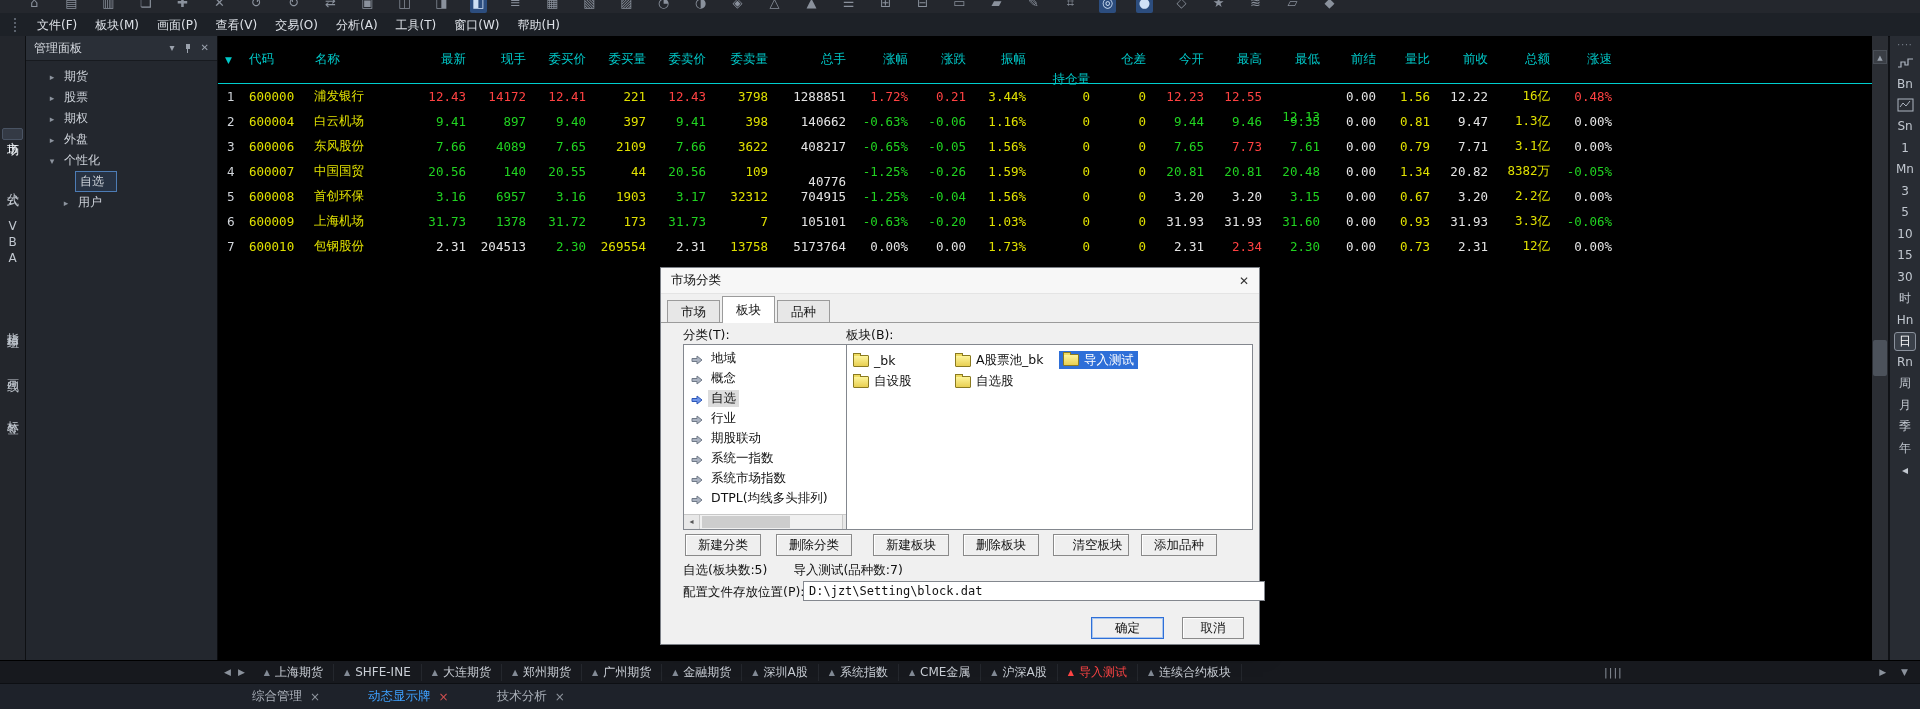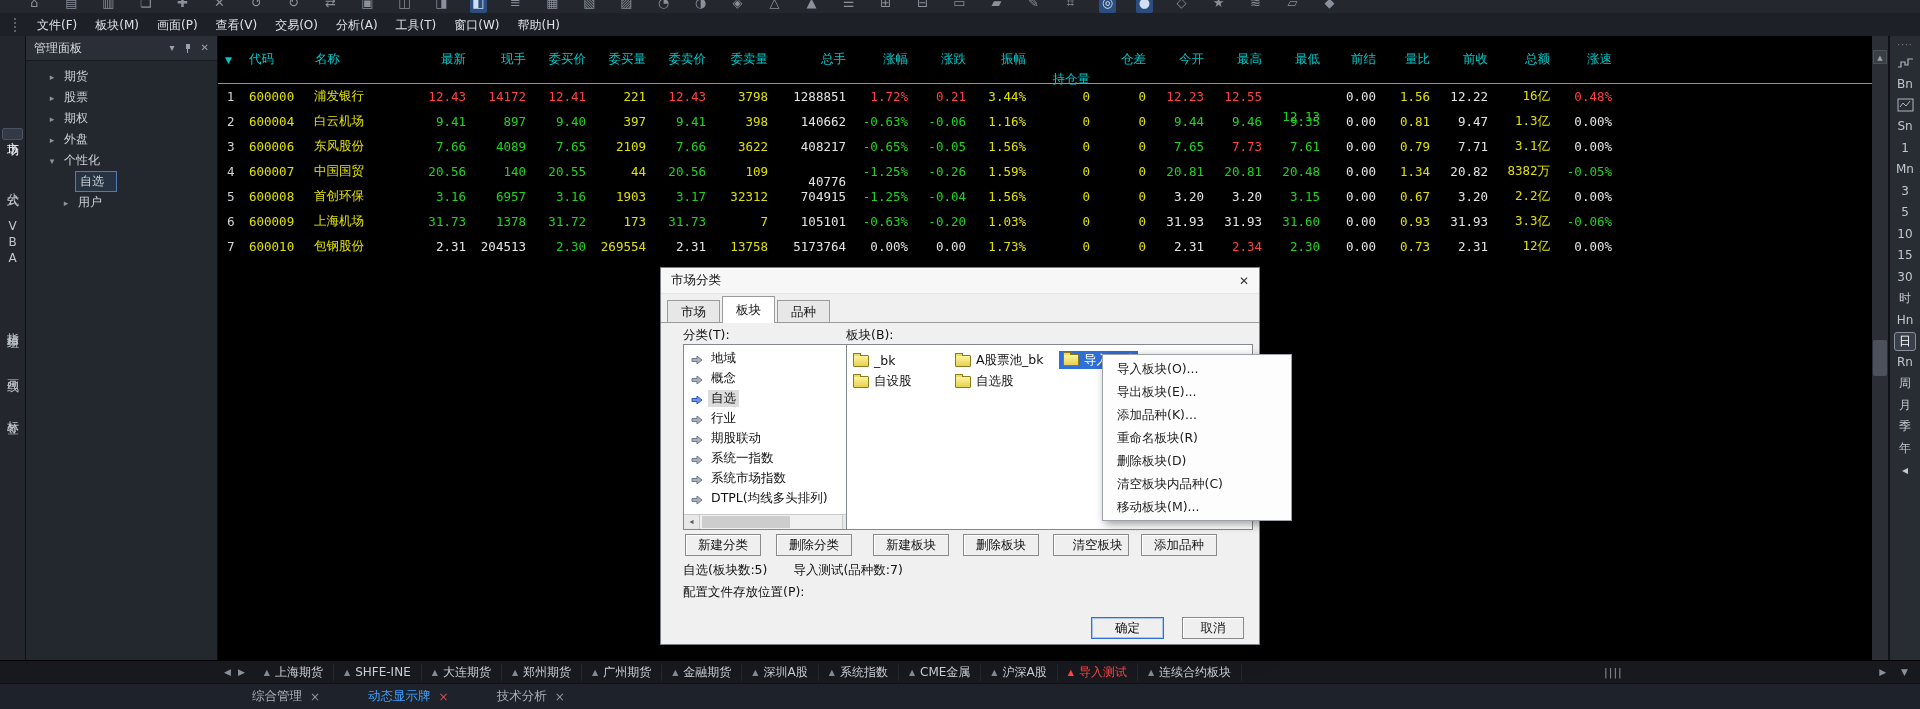--- a/index.html
+++ b/index.html
@@ -649,27 +649,19 @@
         <div class="dbtn" style="left: 302px;">删除板块</div>
         <div class="dbtn" style="left: 392px; padding-left: 13px;">清空板块</div>
         <div class="dbtn" style="left: 480px;">添加品种</div>
       </div>
     <div class="dstatus">
       <span>自选(板块数:5)</span>
       <span>导入测试(品种数:7)</span>
     </div>
     <div class="dpath">
       <span class="dplabel">配置文件存放位置(P):</span>
+      <input class="dpinput" readonly="" value="D:\jzt\Setting\block.dat" style="">
     </div>
     <div class="okbtn">确定</div>
     <div class="cancelbtn">取消</div>
   </div>
 
-  <div id="ctx-menu">
-      <div class="cmi">导入板块(O)...</div>
-      <div class="cmi">导出板块(E)...</div>
-      <div class="cmi">添加品种(K)...</div>
-      <div class="cmi">重命名板块(R)</div>
-      <div class="cmi">删除板块(D)</div>
-      <div class="cmi">清空板块内品种(C)</div>
-      <div class="cmi">移动板块(M)...</div>
-    </div>
 </div>
 
 </body></html>

